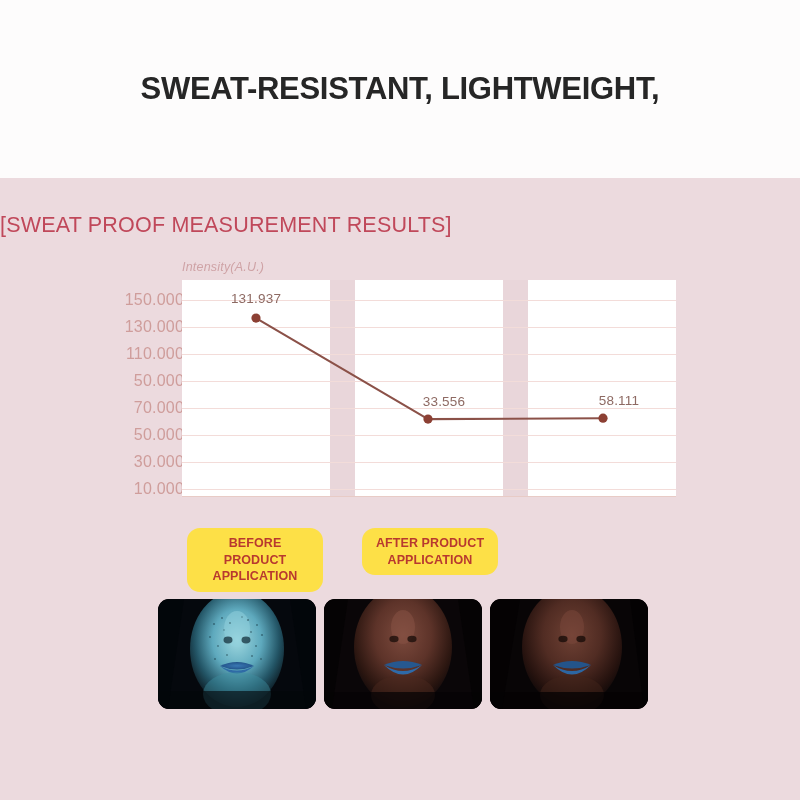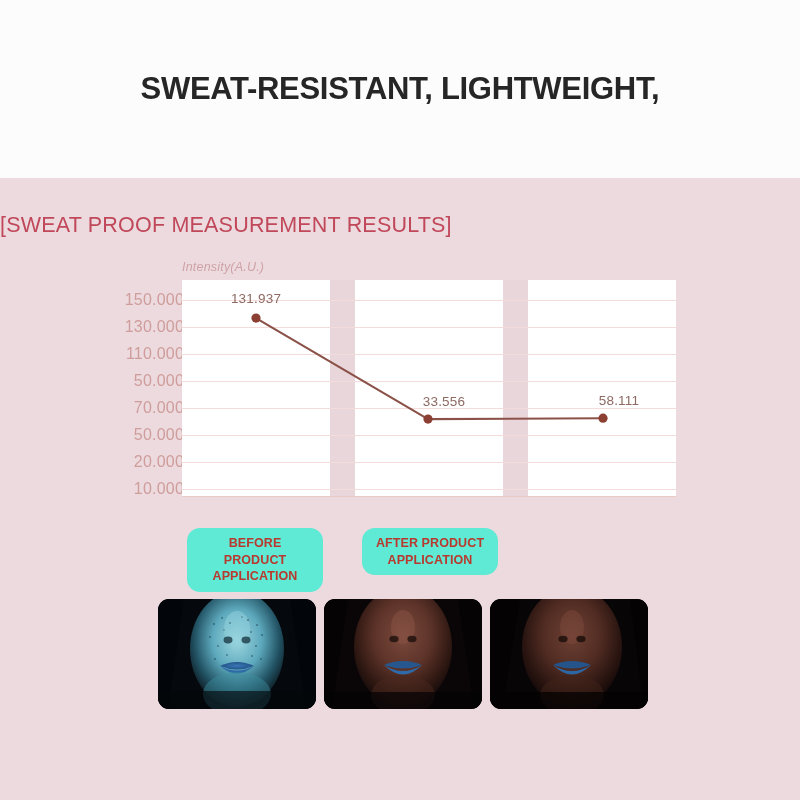--- a/index.html
+++ b/index.html
@@ -152,21 +152,21 @@
   .pill-row {
     position: absolute;
     left: 110px;
     top: 350px;
     width: 580px;
     height: 44px;
   }
   .pill {
     position: absolute;
     top: 0;
-    background: #5eead4;
+    background: #fde047;
     border-radius: 13px;
     color: #b8392f;
     font-size: 12.5px;
     font-weight: 700;
     line-height: 1.32;
     text-align: center;
     padding: 7px 12px;
     box-sizing: border-box;
     letter-spacing: 0.1px;
   }
@@ -209,21 +209,21 @@
 
     <div class="axis-unit">Intensity(A.U.)</div>
 
     <div>
       <div class="ytick" style="top:40px">150.000</div>
       <div class="ytick" style="top:67px">130.000</div>
       <div class="ytick" style="top:94px">110.000</div>
       <div class="ytick" style="top:121px">50.000</div>
       <div class="ytick" style="top:148px">70.000</div>
       <div class="ytick" style="top:175px">50.000</div>
-      <div class="ytick" style="top:202px">20.000</div>
+      <div class="ytick" style="top:202px">30.000</div>
       <div class="ytick" style="top:229px">10.000</div>
     </div>
 
     <div class="plot">
 
       <div class="band b1"></div>
       <div class="band b2"></div>
 
       <div>
         <div class="gridline" style="top:20px"></div>

